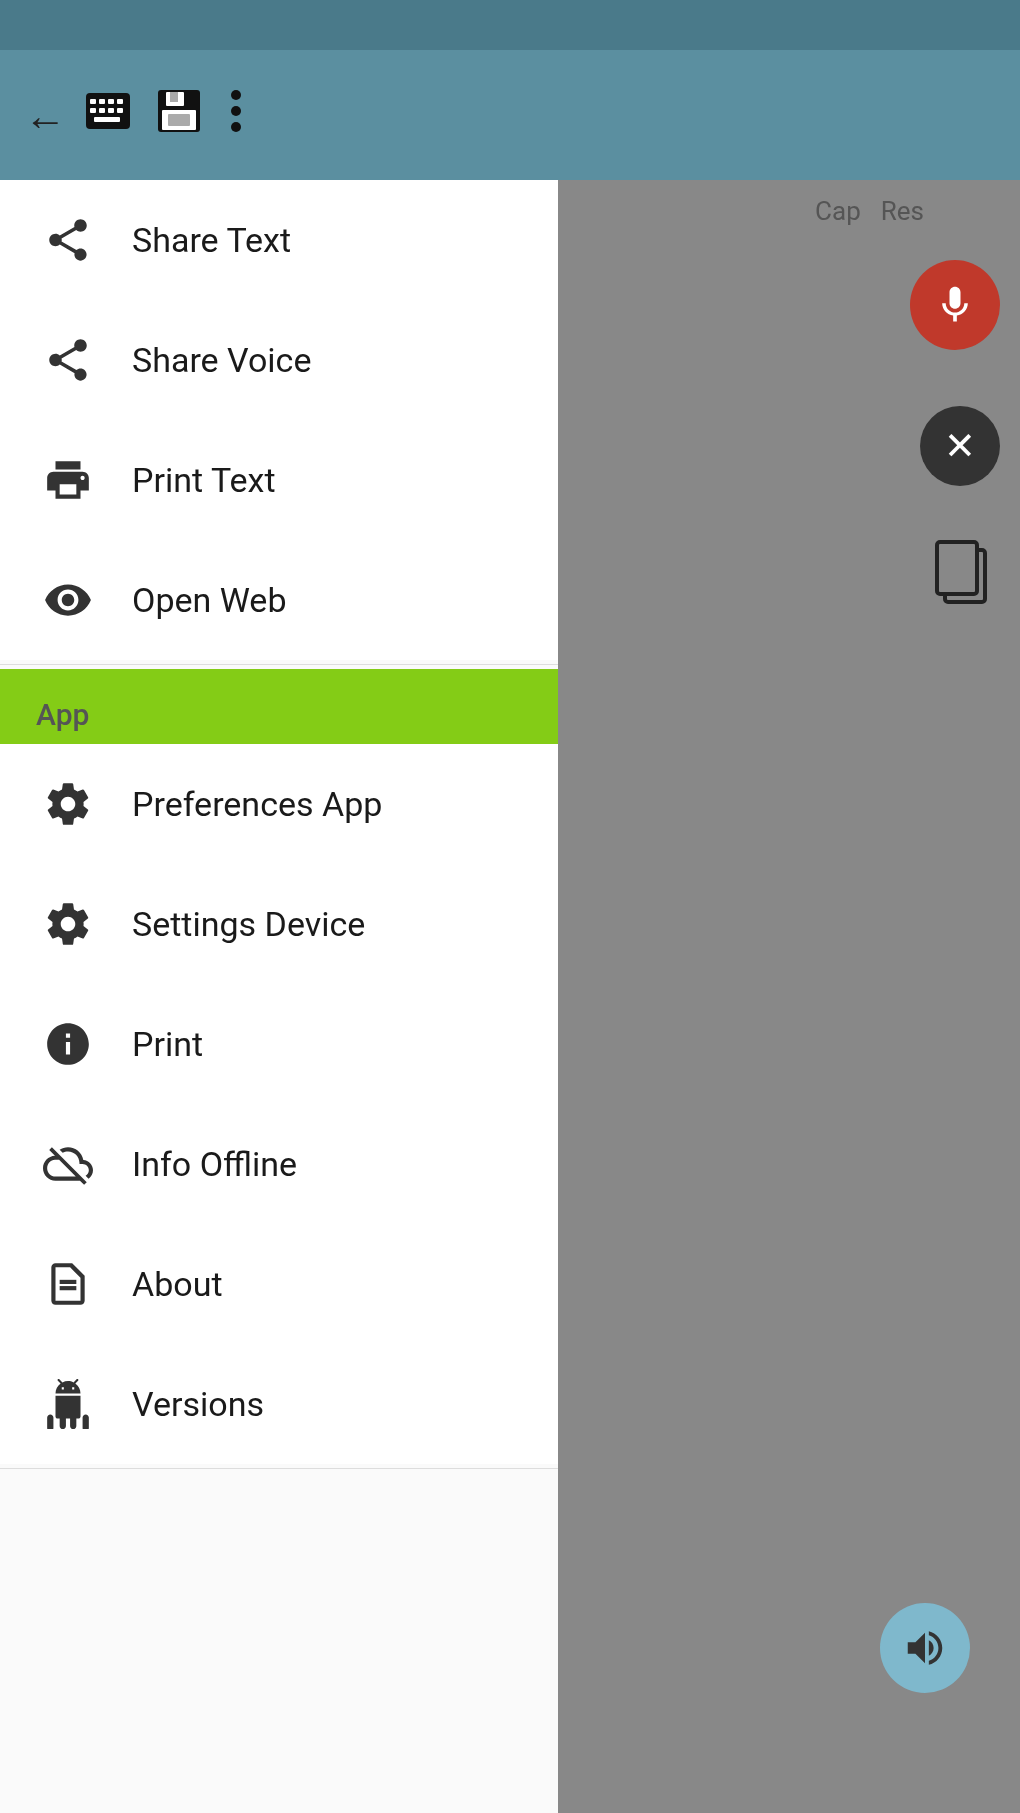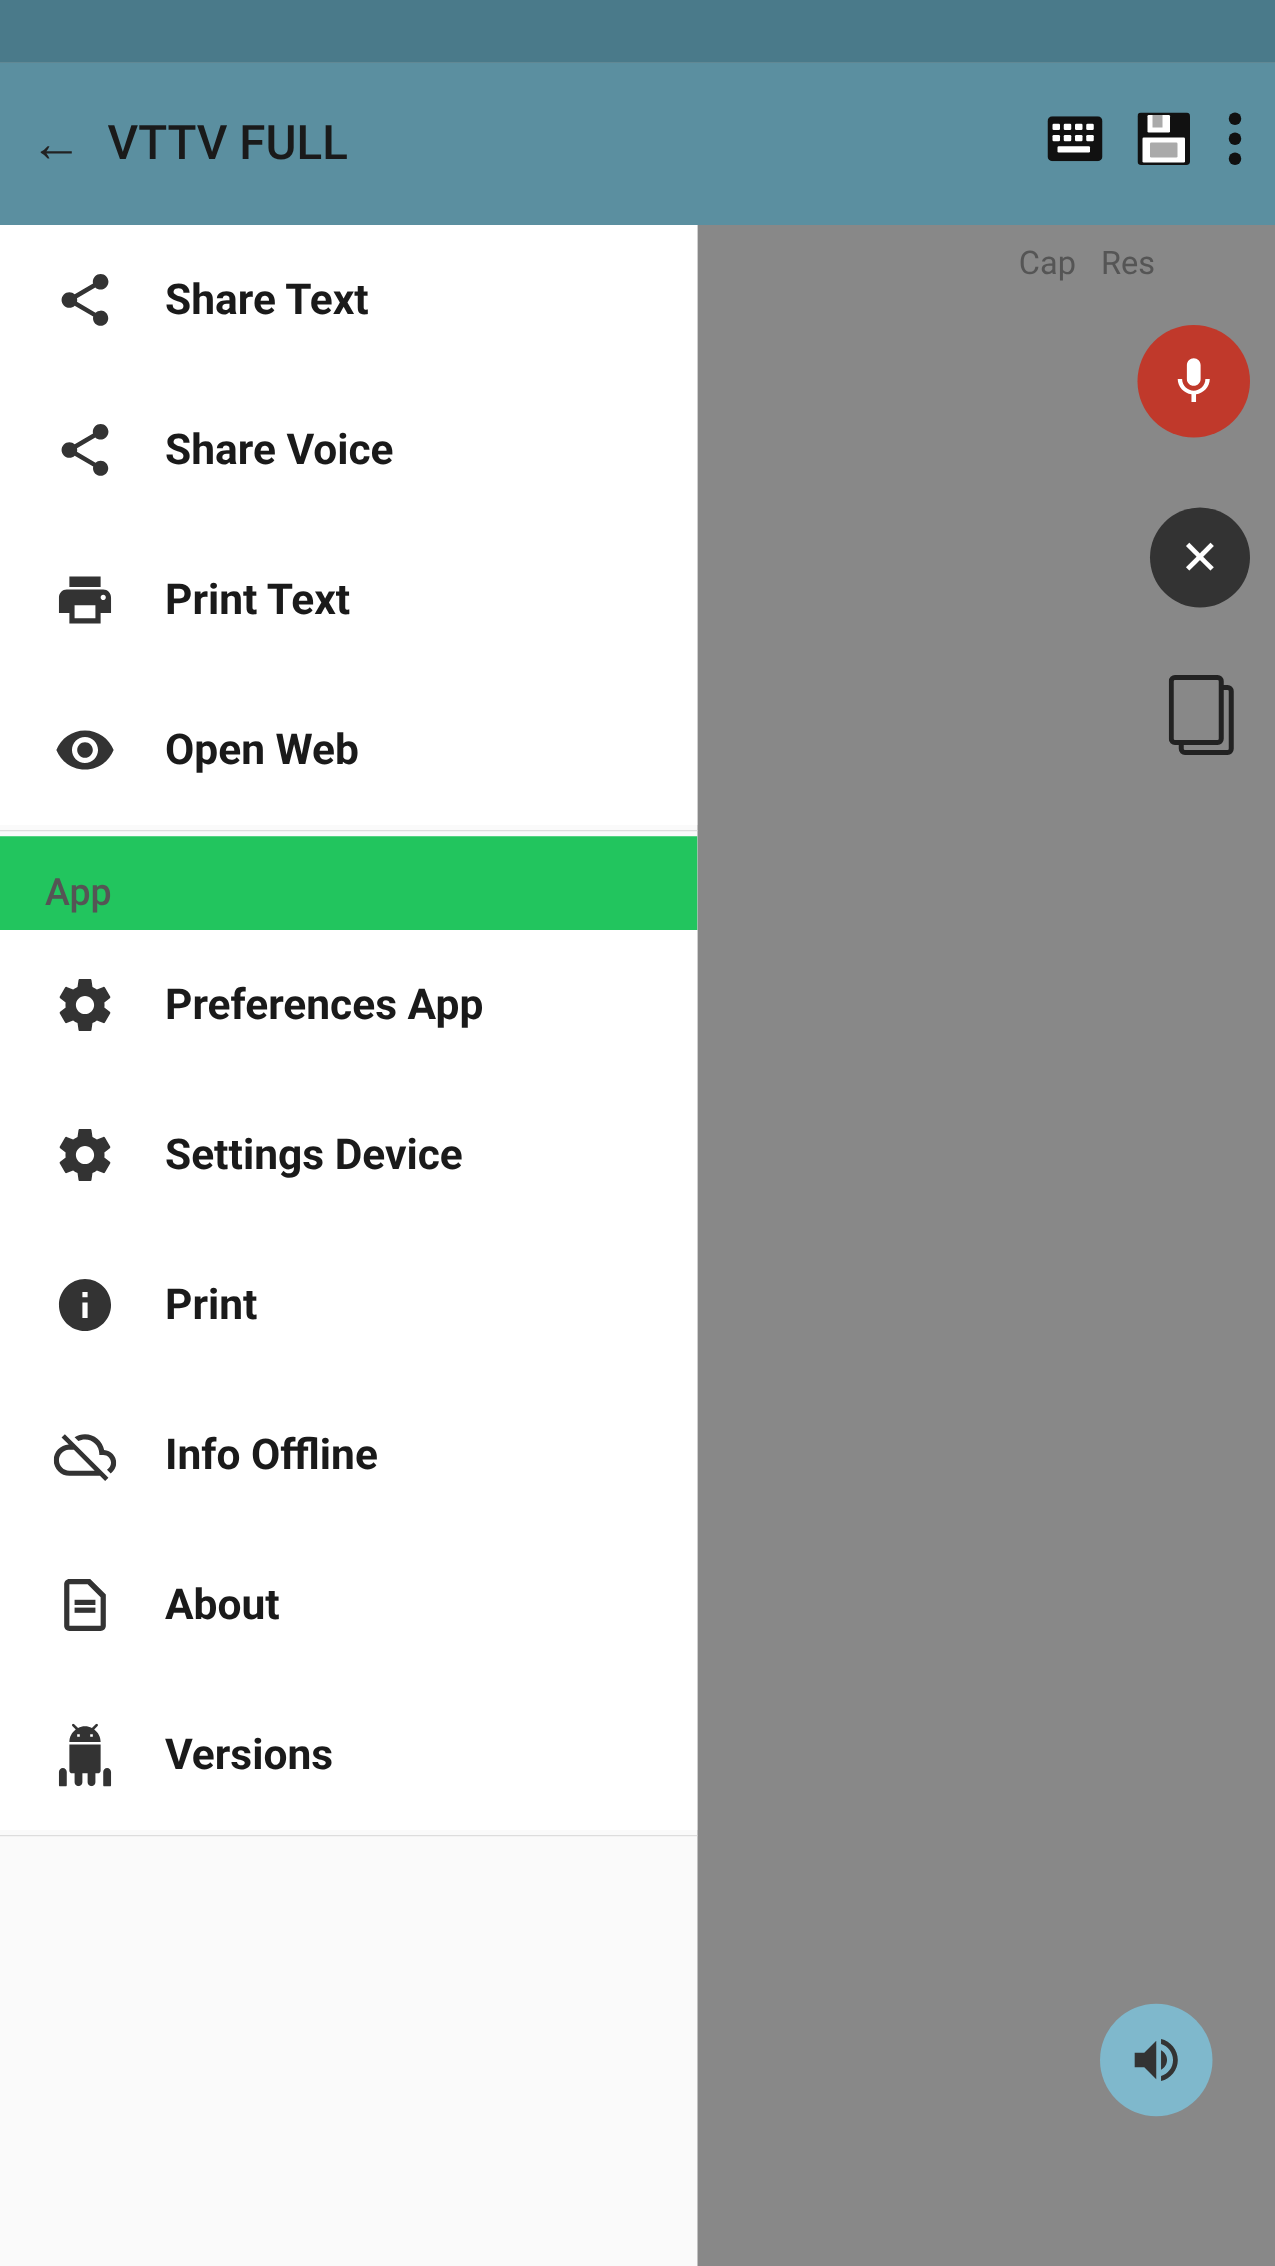--- a/index.html
+++ b/index.html
@@ -179,45 +179,44 @@
       flex-shrink: 0;
     }
     .menu-icon svg {
       width: 50px;
       height: 50px;
       fill: #333;
     }
     .menu-label {
       font-size: 34px;
       color: #1a1a1a;
-      font-weight: 700;
+      font-weight: 400;
     }
 
     .section-header {
       padding: 28px 36px 12px 36px;
       font-size: 30px;
       color: #555;
       font-weight: 500;
-      background: #22c55e;
+      background: #84cc16;
     }
 
     .divider {
       height: 1px;
       background: #ddd;
       margin: 4px 0;
     }
   </style>
 </head>
 <body>
 
 <div class="status-bar"></div>
 
 <div class="toolbar">
   <span class="toolbar-back">←</span>
-  <span class="toolbar-title">VTTV FULL</span>
   <div class="toolbar-icons">
 
     <span class="toolbar-icon">
       <svg width="44" height="36" viewBox="0 0 44 36" fill="#111">
         <rect x="0" y="0" width="44" height="36" rx="4" fill="#111"></rect>
         <rect x="4" y="6" width="6" height="5" rx="1" fill="white"></rect>
         <rect x="13" y="6" width="6" height="5" rx="1" fill="white"></rect>
         <rect x="22" y="6" width="6" height="5" rx="1" fill="white"></rect>
         <rect x="31" y="6" width="6" height="5" rx="1" fill="white"></rect>
         <rect x="4" y="15" width="6" height="5" rx="1" fill="white"></rect>

